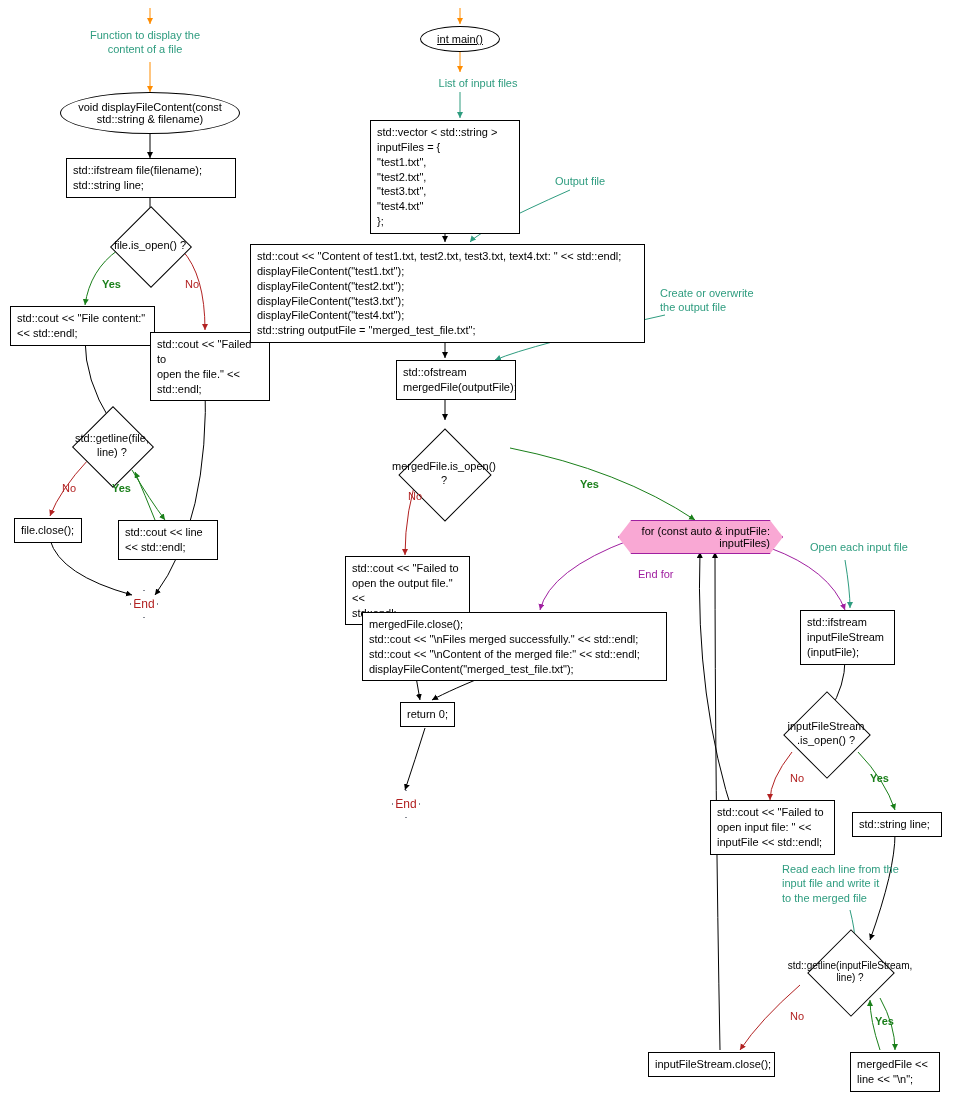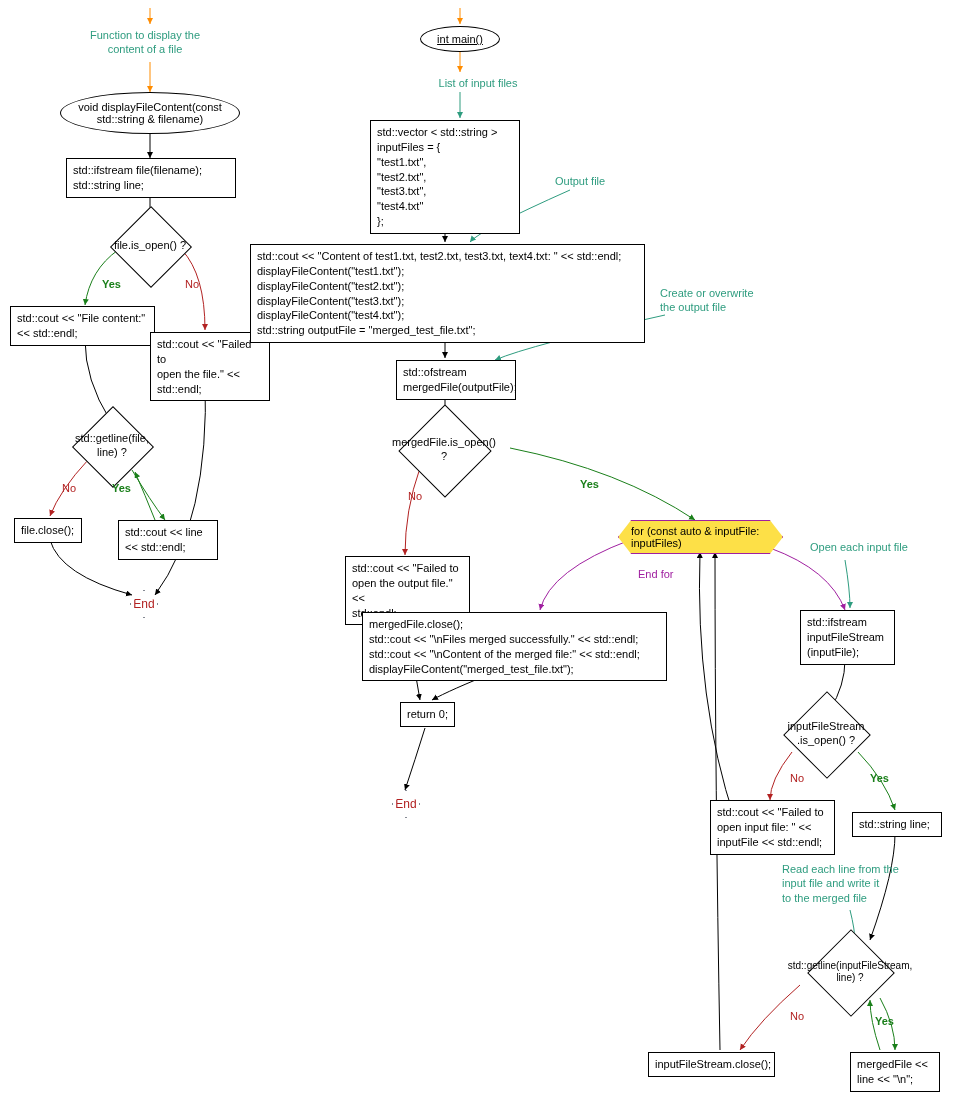--- a/index.html
+++ b/index.html
@@ -52,23 +52,23 @@
     height: 100%;
     display: flex;
     align-items: center;
     justify-content: center;
     text-align: center;
     line-height: 1.25;
     pointer-events: none;
   }
   .hex {
     border: 1px solid #a020a0;
-    background: #fde047;
+    background: #f9a8d4;
     padding: 4px 12px;
-    text-align: left;
+    text-align: right;
     clip-path: polygon(8% 0, 92% 0, 100% 50%, 92% 100%, 8% 100%, 0 50%);
   }
   .end {
     border: 1px solid #0f172a;
     color: #b22222;
     display: flex;
     align-items: center;
     justify-content: center;
     font-size: 12px;
     clip-path: polygon(50% 0, 100% 50%, 50% 100%, 0 50%);
@@ -255,21 +255,21 @@
 displayFileContent("test3.txt");
 displayFileContent("test4.txt");
 std::string outputFile = "merged_test_file.txt";</div>
 
 <div class="node comment" style="left:660px; top:286px; width:130px; white-space:pre-line;">Create or overwrite
 the output file</div>
 
 <div class="node rect" style="left:388px; top:360px; width:120px; white-space:pre-line;margin-left:8px;">std::ofstream
 mergedFile(outputFile);</div>
 
-<div class="node diamond" style="left:412px; top:418px; width:64px; height:64px;">
+<div class="node diamond" style="left:412px; top:442px; width:64px; height:64px;">
   <div class="diamond-shape"></div>
   <div class="diamond-text">mergedFile.is_open() ?</div>
 </div>
 <div class="label no" style="left:408px; top:490px;">No</div>
 <div class="label yes" style="left:580px; top:478px;">Yes</div>
 
 <div class="node rect" style="left:345px; top:556px; width:125px; white-space:pre-line;">std::cout &lt;&lt; "Failed to
 open the output file." &lt;&lt;
 std::endl;</div>
 

